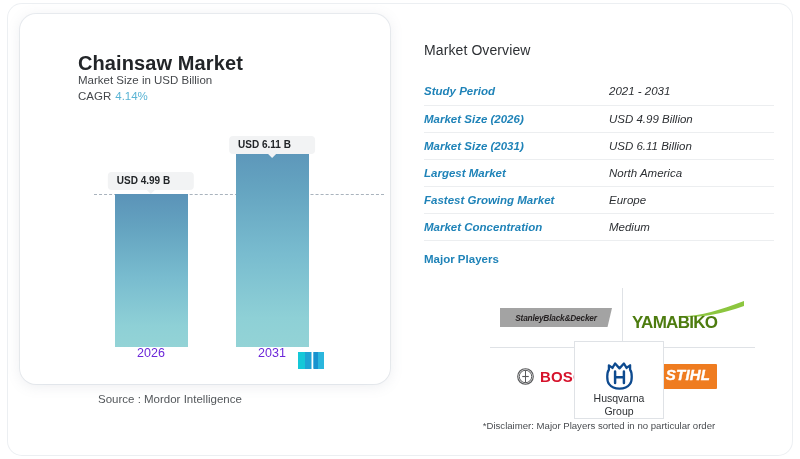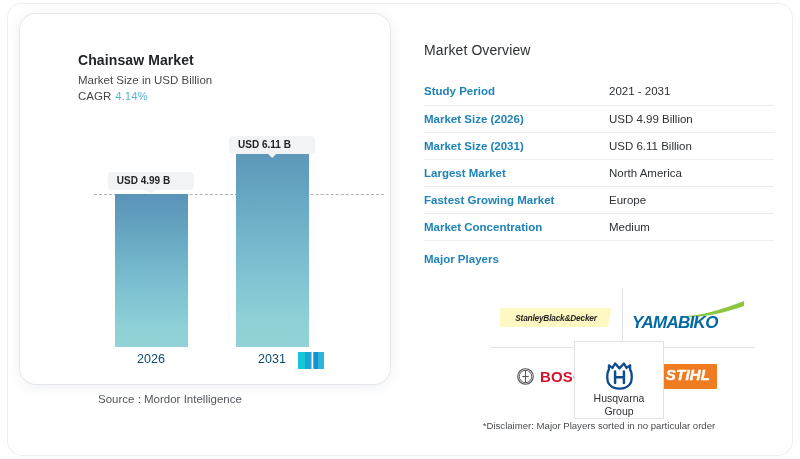--- a/index.html
+++ b/index.html
@@ -37,21 +37,21 @@
     left: 20px; top: 14px;
     width: 370px; height: 370px;
     background: #ffffff;
     border-radius: 16px;
     box-shadow: 0 2px 14px rgba(120,130,150,.14), 0 0 0 1px rgba(235,238,242,.9);
   }
 
   .chart-title {
     position: absolute;
     left: 58px; top: 38px;
-    font-size: 14px;
+    font-size: 20px;
     font-weight: 700;
     color: #222528;
     letter-spacing: .1px;
   }
   .chart-subtitle {
     position: absolute;
     left: 58px; top: 60px;
     font-size: 11.5px;
     color: #45484c;
   }
@@ -110,24 +110,24 @@
     margin-left: -4px;
     border-left: 4px solid transparent;
     border-right: 4px solid transparent;
     border-top: 4px solid #f2f3f4;
   }
   #lbl-2026 { left: 111px; top: 48px; }
   #lbl-2031 { left: 232px; top: 12px; }
 
   .x-tick {
     position: absolute;
-    bottom: 8px;
+    bottom: 14px;
     transform: translateX(-50%);
     font-size: 12.5px;
-    color: #0c4a6e;
+    color: #6d28d9;
     white-space: nowrap;
   }
   #tick-2026 { left: 111px; }
   #tick-2031 { left: 232px; }
 
   .source-row {
     position: absolute;
     left: 0; right: 0; bottom: 12px;
     height: 22px;
   }
@@ -151,21 +151,21 @@
     width: 350px;
   }
   .overview-title {
     font-size: 14px;
     color: #2d3034;
     margin-bottom: 20px;
     letter-spacing: .1px;
   }
 
   table.ov-table { width: 350px; border-collapse: collapse; }
-  table.ov-table tr { height: 27px; }
+  table.ov-table tr { height: 27px; font-style: italic; }
   table.ov-table td {
     padding: 0;
     vertical-align: middle;
     border-bottom: 1px solid #eceef0;
     font-size: 11.5px;
   }
   table.ov-table tr:last-child td { border-bottom: 1px solid #eceef0; }
   td.ov-key { width: 185px; color: #1f83b8; font-weight: 600; }
   td.ov-val { color: #2d3034; }
 
@@ -201,40 +201,40 @@
     align-items: center;
     justify-content: center;
   }
   #cell-sbd    { left: 0;    top: 0; }
   #cell-yamabiko { left: 132px; top: 0; }
   #cell-bosch  { left: 0;    top: 59px; }
   #cell-stihl  { left: 132px; top: 59px; }
 
   
   .sbd {
-    background: #fef9c3;
+    background: #a3a3a3;
     width: 112px; height: 19px;
     display: flex; align-items: center; justify-content: center;
     clip-path: polygon(0 0, 100% 0, 96% 100%, 0 100%);
   }
   .sbd span {
     font-size: 8.3px;
     font-weight: 700;
     font-style: italic;
     color: #231f20;
     letter-spacing: -.2px;
     white-space: nowrap;
   }
 
   
   .yamabiko { position: relative; width: 112px; height: 34px; }
   .ymb-text {
     position: absolute; left: 0; top: 12px;
-    font-size: 17px; font-weight: 700; font-style: italic;
-    color: #0369a1; letter-spacing: -.7px;
+    font-size: 17px; font-weight: 700; 
+    color: #4d7c0f; letter-spacing: -.7px;
     white-space: nowrap;
   }
   .ymb-swoosh {
     position: absolute; left: 52px; top: 0;
     width: 60px; height: 16px;
   }
 
   
   .bosch { display: flex; align-items: center; gap: 6px; }
   .bosch-mark { width: 17px; height: 17px; }

